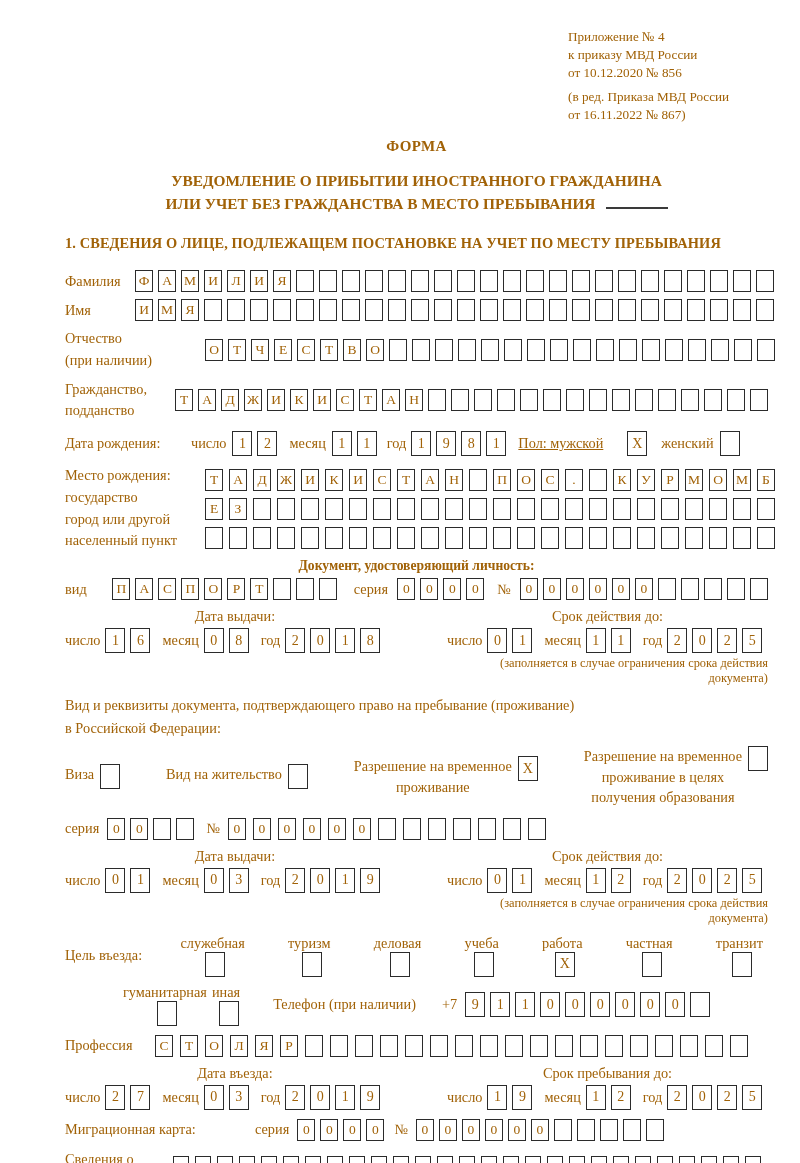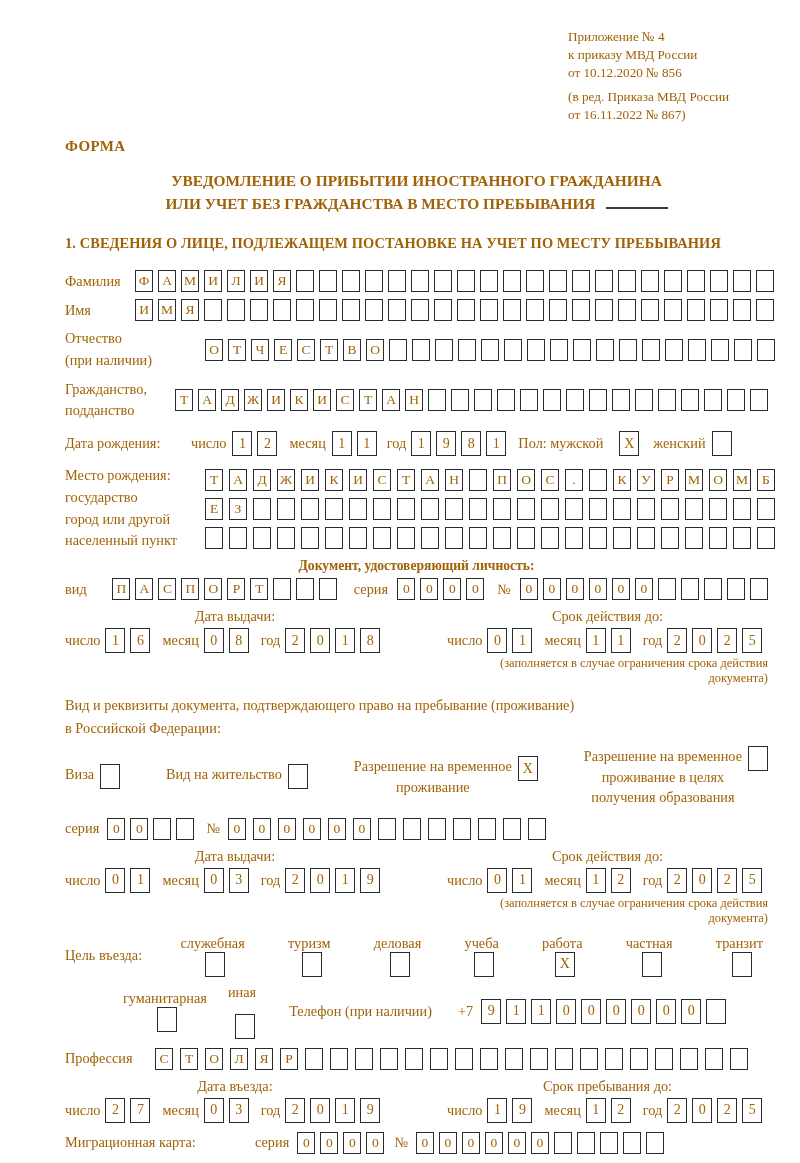--- a/index.html
+++ b/index.html
@@ -4,21 +4,21 @@
 <style>
   html,body{margin:0;padding:0;background:#888;}
   .page{
     width:800px;height:1163px;background:#ffffff;color:#a16207;
     font-family:"Liberation Serif","DejaVu Serif",serif;
     box-sizing:border-box;padding:28px 32px 10px 65px;position:relative;
     margin:0 auto;overflow:hidden;
   }
   .appendix{margin-left:auto;width:200px;font-size:13.2px;line-height:1.38;}
   .appendix .gap{height:5px;}
-  .forma{text-align:left;font-weight:bold;font-size:15px;margin-top:14px;letter-spacing:.4px;}
+  .forma{text-align:center;font-weight:bold;font-size:15px;margin-top:14px;letter-spacing:.4px;}
   .title{text-align:center;font-weight:bold;font-size:15.4px;margin-top:14px;line-height:1.5;}
   .blank-line{display:inline-block;width:62px;border-bottom:2px solid #3a3a3a;height:13px;margin-left:10px;}
   .section{font-weight:bold;font-size:14.4px;margin-top:20px;letter-spacing:.1px;}
   .lbl{font-size:14.3px;flex:none;}
   .row{display:flex;align-items:center;margin-top:7px;}
   .row.top{align-items:center;}
   .cells{display:flex;gap:5px;flex:none;}
   .cell{
     width:18px;height:22px;border:1.6px solid #2b2b2b;box-sizing:border-box;
     display:flex;align-items:center;justify-content:center;
@@ -218,21 +218,21 @@
         <span class="cell">1</span>
         <span class="cell">1</span>
       </span>
     <span class="lbl" style="margin-left:10px;margin-right:5px;">год</span>
     <span class="cells cb">
         <span class="cell">1</span>
         <span class="cell">9</span>
         <span class="cell">8</span>
         <span class="cell">1</span>
       </span>
-    <span class="lbl" style="margin-left:12px;margin-right:16px;">Пол: мужской</span>
+    <span class="lbl" style="margin-left:12px;margin-right:24px;text-decoration:underline;">Пол: мужской</span>
     <span class="cells cb">
         <span class="cell">X</span>
       </span>
     <span class="lbl" style="margin-left:14px;margin-right:6px;">женский</span>
     <span class="cells cb">
         <span class="cell"></span>
       </span>
   </div>
 
   <div class="row top" style="margin-top:9px;">
@@ -578,21 +578,21 @@
       </span>
   </div>
 
   <div class="row" style="margin-top:7px;">
     <span class="opt" style="margin-left:58px;">
         <span class="lbl">гуманитарная</span>
         <span class="cells cb">
           <span class="cell"></span>
         </span>
       </span>
-    <span class="opt" style="margin-left:16px;gap:13px;">
+    <span class="opt" style="">
         <span class="lbl">иная</span>
         <span class="cells cb">
           <span class="cell"></span>
         </span>
       </span>
     <span class="lbl" style="margin-left:28px;">Телефон (при наличии)</span>
     <span class="lbl" style="margin-left:26px;margin-right:8px;">+7</span>
     <span class="cells cb">
         <span class="cell">9</span>
         <span class="cell">1</span>

